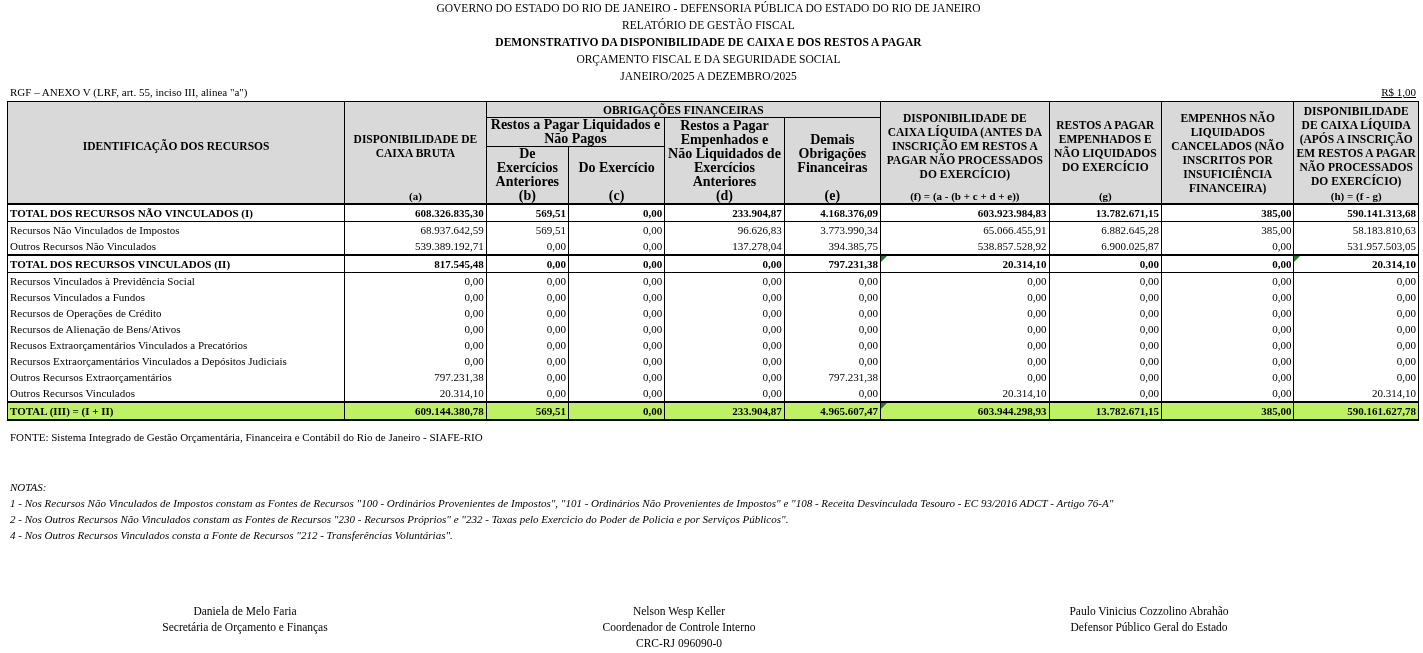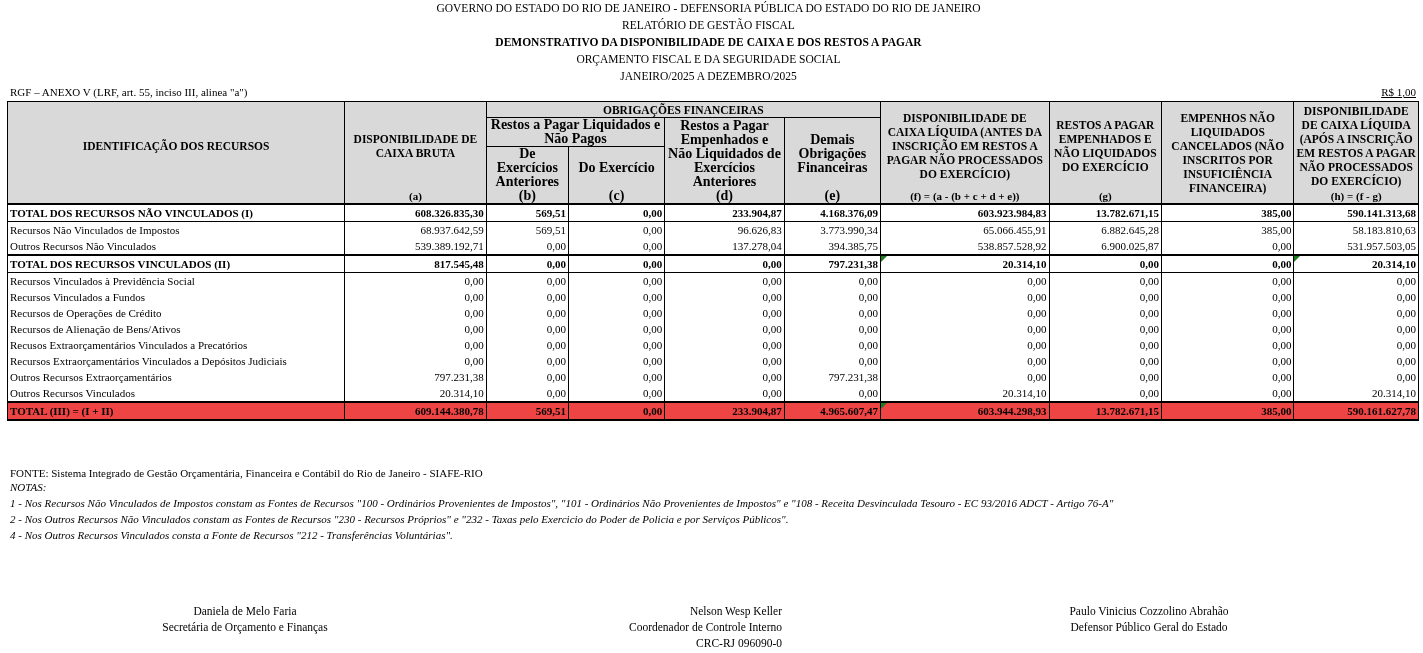--- a/index.html
+++ b/index.html
@@ -24,28 +24,28 @@
   }
   th.h-hd { font-size: 11.5px; }
   th.sub { font-family: Liberation Serif, serif; font-size: 14px; font-weight: bold; }
   th.let { vertical-align: bottom; height: 14px; padding-bottom: 0; }
   .noborder-top { border-top: none !important; }
   .noborder-bottom { border-bottom: none !important; }
   td { height: 16px; line-height: 16px; }
   td.num { text-align: right; }
   td.lbl { text-align: left; }
   tr.total td { font-weight: bold; border-top: 2px solid #000; }
-  tr.grand td { font-weight: bold; background: #ef4444; border-top: 2px solid #000; border-bottom: 2px solid #000; }
+  tr.grand td { font-weight: bold; background: #bef264; border-top: 2px solid #000; border-bottom: 2px solid #000; }
   tr.detail td { border-top: none; border-bottom: none; }
   .tri { position: relative; }
   .tri::before {
     content: ""; position: absolute; left: 0; top: 0;
     border-top: 6px solid #1e7b1e; border-right: 6px solid transparent;
   }
-  .fonte { position: absolute; left: 10px; top: 431px; font-size: 11px; margin-top: 36px; }
+  .fonte { position: absolute; left: 10px; top: 431px; font-size: 11px; }
   .notes { position: absolute; left: 10px; top: 479px; font-size: 11px; line-height: 16px; font-style: italic; }
   .sig { position: absolute; top: 603px; text-align: center; font-size: 11.5px; line-height: 16px; }
 </style>
 </head>
 <body>
 
 <div class="hdr">
   <div>GOVERNO DO ESTADO DO RIO DE JANEIRO - DEFENSORIA PÚBLICA DO ESTADO DO RIO DE JANEIRO</div>
   <div>RELATÓRIO DE GESTÃO FISCAL</div>
   <div class="bold">DEMONSTRATIVO DA DISPONIBILIDADE DE CAIXA E DOS RESTOS A PAGAR</div>
@@ -266,21 +266,21 @@
   <div>NOTAS:</div>
   <div>1 - Nos Recursos Não Vinculados de Impostos constam as Fontes de Recursos "100 - Ordinários Provenientes de Impostos", "101 - Ordinários Não Provenientes de Impostos" e "108 - Receita Desvinculada Tesouro - EC 93/2016 ADCT - Artigo 76-A"</div>
   <div>2 - Nos Outros Recursos Não Vinculados constam as Fontes de Recursos "230 - Recursos Próprios" e "232 - Taxas pelo Exercicio do Poder de Policia e por Serviços Públicos".</div>
   <div>4 - Nos Outros Recursos Vinculados consta a Fonte de Recursos "212 - Transferências Voluntárias".</div>
 </div>
 
 <div class="sig" style="left:130px; width:230px;">
   <div>Daniela de Melo Faria</div>
   <div>Secretária de Orçamento e Finanças</div>
 </div>
-<div class="sig" style="left:552px; width:230px;text-align:right;">
+<div class="sig" style="left:564px; width:230px;">
   <div>Nelson Wesp Keller</div>
   <div>Coordenador de Controle Interno</div>
   <div>CRC-RJ 096090-0</div>
 </div>
 <div class="sig" style="left:1029px; width:240px;">
   <div>Paulo Vinicius Cozzolino Abrahão</div>
   <div>Defensor Público Geral do Estado</div>
 </div>
 
 </body></html>

